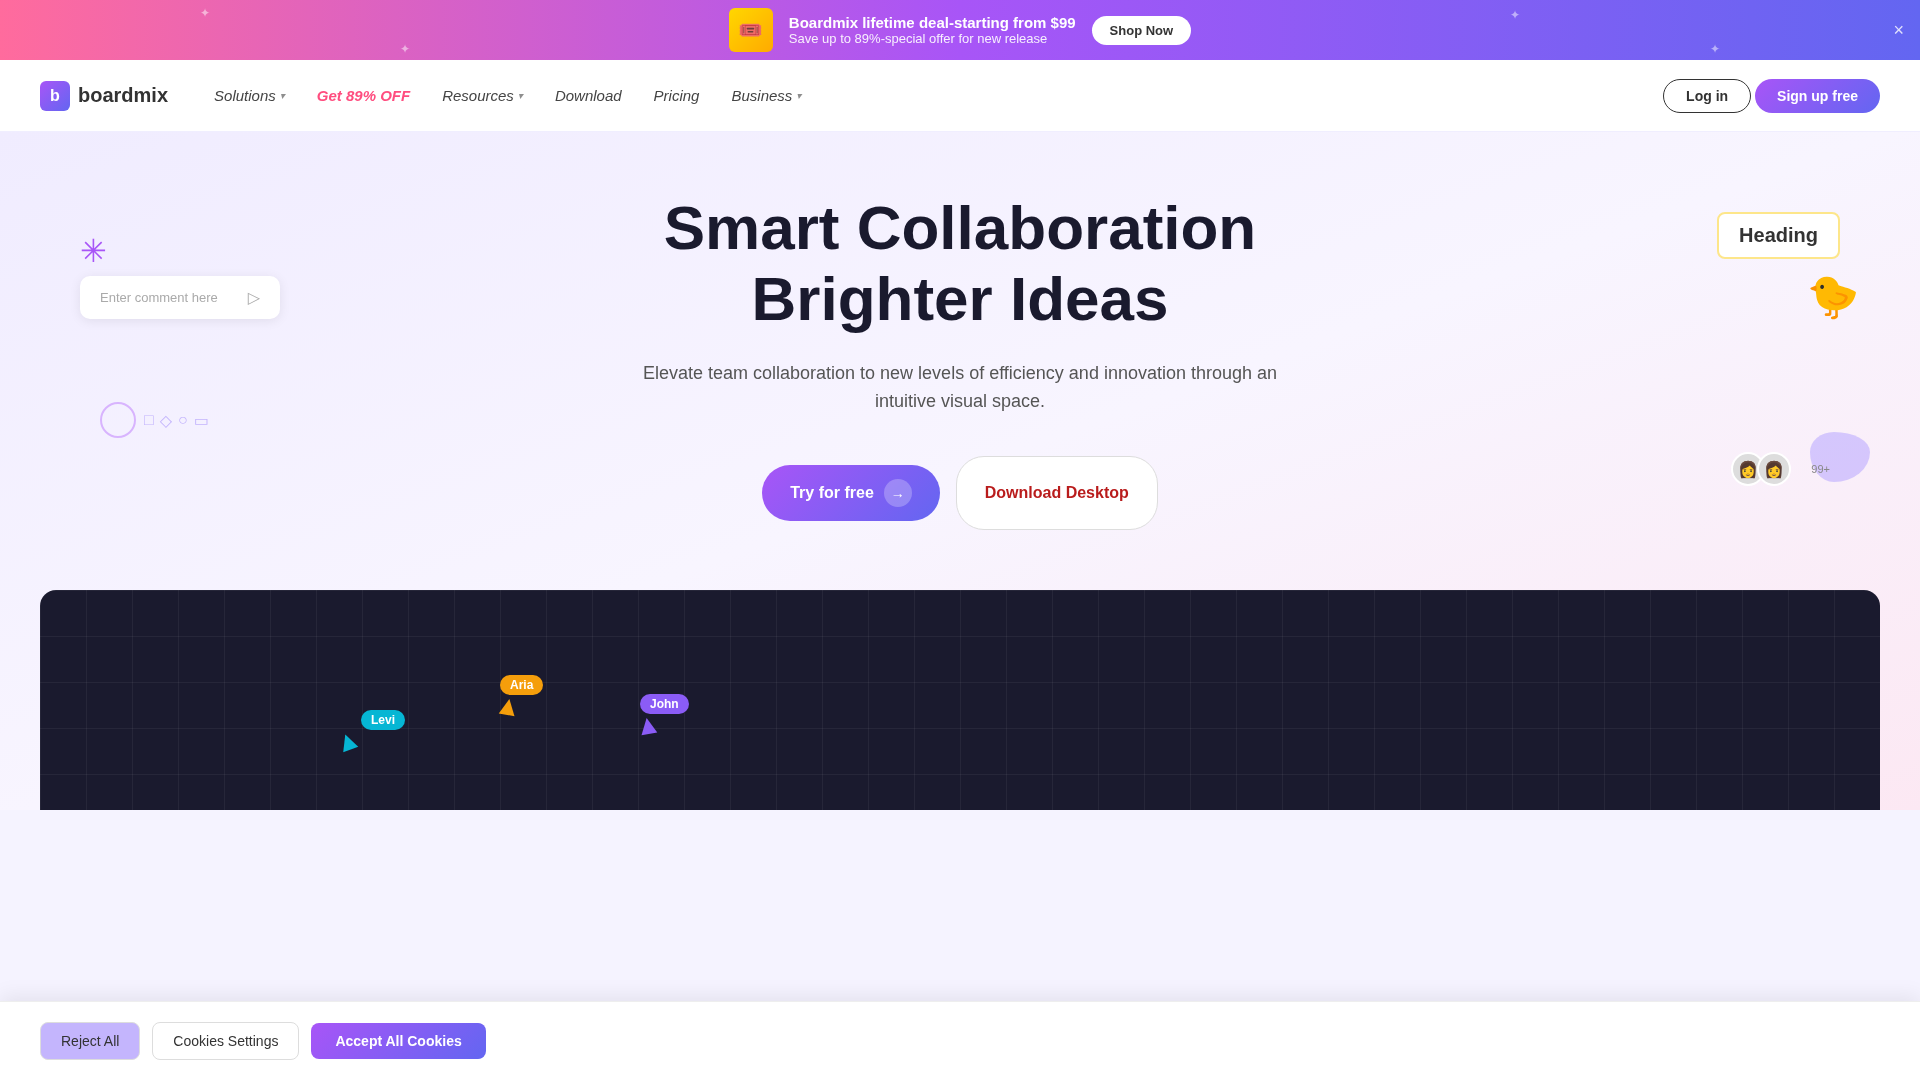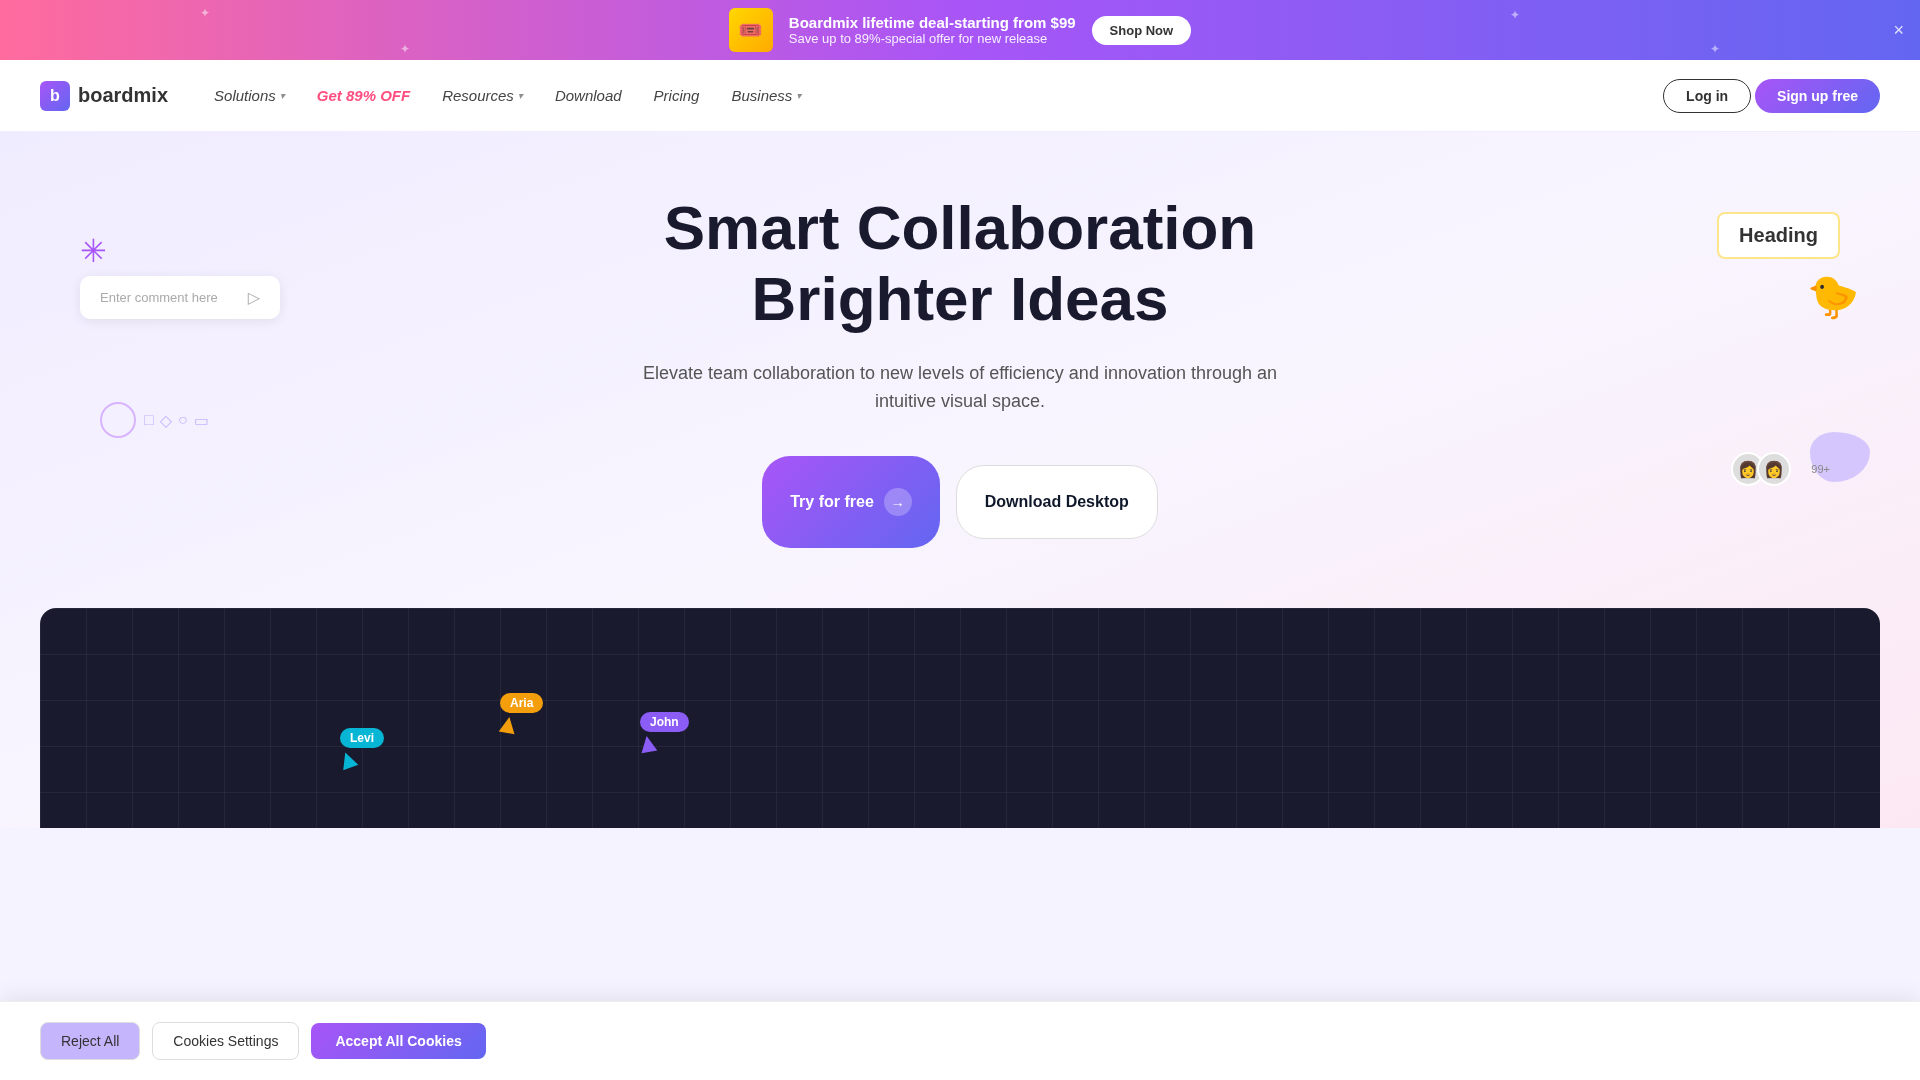--- a/index.html
+++ b/index.html
@@ -147,38 +147,38 @@
       color: #555;
       line-height: 1.6;
       margin-bottom: 40px;
     }
     .hero-buttons { display: flex; gap: 16px; justify-content: center; align-items: center; }
     .btn-try {
       background: linear-gradient(135deg, #a855f7, #6366f1);
       color: white;
       border: none;
       border-radius: 28px;
-      padding: 32px 28px;
+      padding: 14px 28px;
       font-size: 16px;
       font-weight: 600;
       cursor: pointer;
       display: flex;
       align-items: center;
       gap: 10px;
     }
     .btn-try-arrow {
       width: 28px; height: 28px;
       background: rgba(255,255,255,0.25);
       border-radius: 50%;
       display: flex; align-items: center; justify-content: center;
       font-size: 14px;
     }
     .btn-download {
       background: white;
-      color: #0f172a;
+      color: #b91c1c;
       border: 1.5px solid #ddd;
       border-radius: 28px;
       padding: 27px 28px;
       font-size: 16px;
       font-weight: 600;
       cursor: pointer;
     }
 
     
     .float-comment {
@@ -316,21 +316,21 @@
     }
     .cursor-label {
       display: inline-block;
       padding: 3px 10px;
       border-radius: 10px;
       font-size: 12px;
       color: white;
       font-weight: 600;
       margin-bottom: 4px;
     }
-    .levi-color { background: #06b6d4; }
+    .levi-color { background: #06b6d4; margin-left: 21px; }
     .aria-color { background: #f59e0b; }
     .john-color { background: #8b5cf6; }
     .cursor-arrow {
       width: 0; height: 0;
       border-left: 8px solid transparent;
       border-right: 8px solid transparent;
       border-bottom: 16px solid currentColor;
     }
     .cursor-levi .cursor-arrow { color: #06b6d4; transform: rotate(-20deg); }
 

